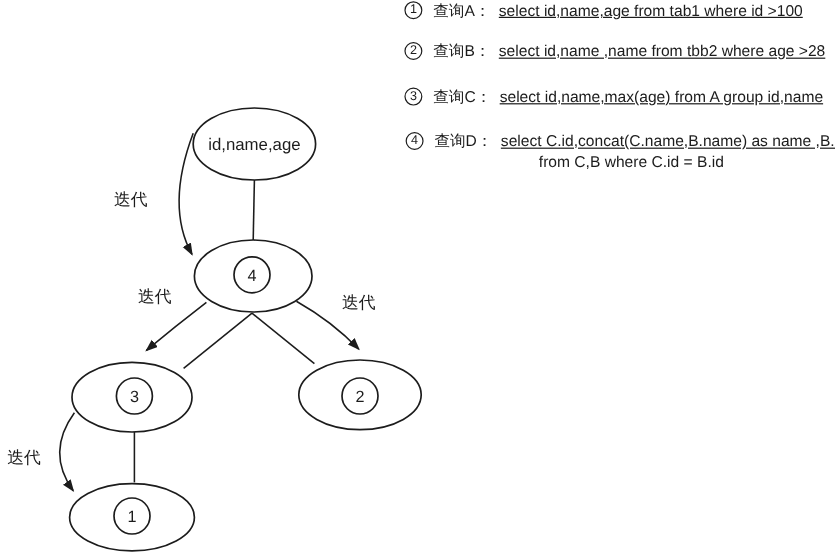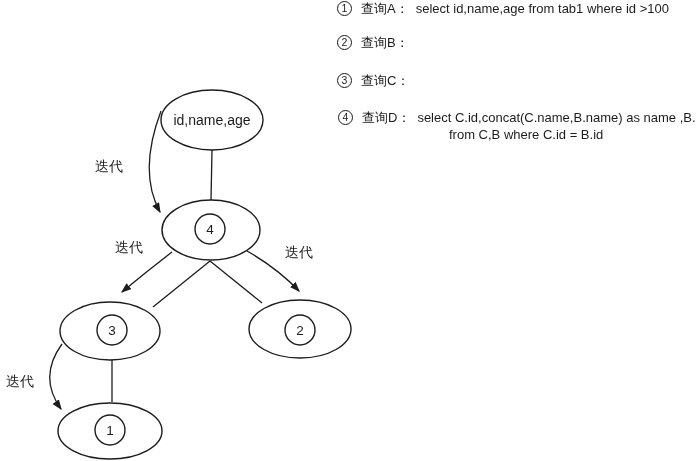--- a/index.html
+++ b/index.html
@@ -26,21 +26,21 @@
   .legend { position:absolute; left:0; top:0; width:696px; }
   .lrow { position:absolute; display:flex; align-items:flex-start; white-space:nowrap; }
   .lnum {
     flex:0 0 auto;
     width:13px; height:13px;
     border:1.3px solid #1c1c1c; border-radius:50%;
     display:flex; align-items:center; justify-content:center;
     font-size:10.5px; line-height:13px;
   }
   .lname { margin-left:9px; font-size:13px; line-height:16px; }
-  .lsql  { margin-left:7px; font-size:13px; line-height:16px; }
+  .lsql  { margin-left:7px; font-size:13px; line-height:16px;text-decoration:underline; }
   .lline2 { margin-left:96px; font-size:13px; line-height:17px; }
 </style>
 </head>
 <body>
 
 <div class="canvas">
 
   <svg class="diagram" width="696" height="461" viewBox="0 0 696 461">
     <defs>
       <marker id="arrowhead" markerWidth="9" markerHeight="8" refX="7" refY="3" orient="auto" markerUnits="strokeWidth">
@@ -97,25 +97,27 @@
 
     <div class="lrow" style="left:337px; top:1px;">
       <span class="lnum">1</span>
       <span class="lname">查询A：</span>
       <span class="lsql">select id,name,age from tab1 where id &gt;100</span>
     </div>
 
     <div class="lrow" style="left:337px; top:35px;">
       <span class="lnum">2</span>
       <span class="lname">查询B：</span>
+      <span class="lsql">select id,name ,name from tbb2 where age &gt;28</span>
     </div>
 
     <div class="lrow" style="left:337px; top:73px;">
       <span class="lnum">3</span>
       <span class="lname">查询C：</span>
+      <span class="lsql">select id,name,max(age) from A group id,name</span>
     </div>
 
     <div class="lrow" style="left:338px; top:110px;">
       <span class="lnum">4</span>
       <div>
         <div style="display:flex;">
           <span class="lname">查询D：</span>
           <span class="lsql">select C.id,concat(C.name,B.name) as name ,B.age</span>
         </div>
         <div class="lline2">from C,B where C.id = B.id</div>

